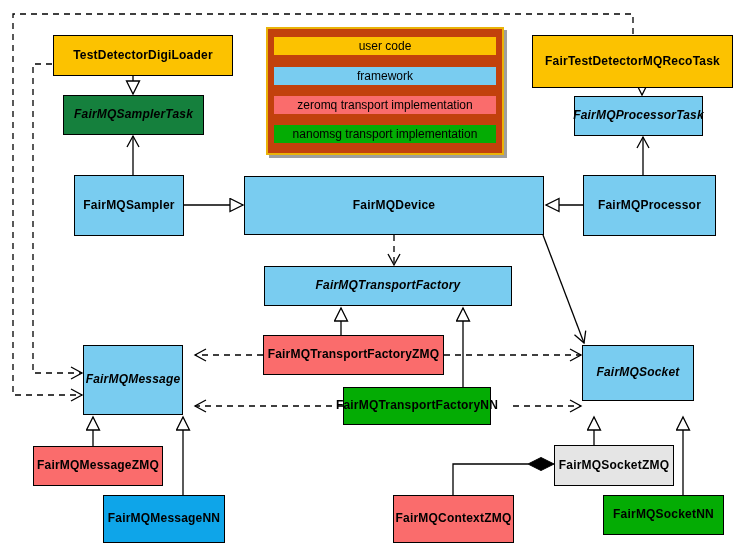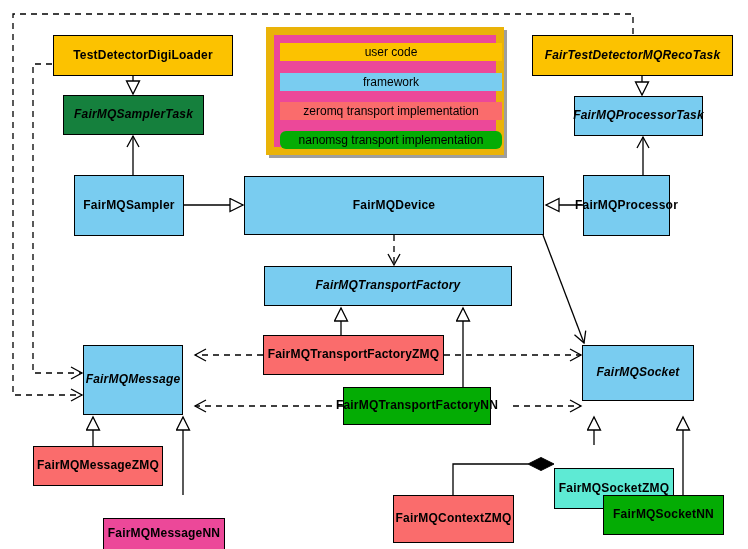--- a/index.html
+++ b/index.html
@@ -11,21 +11,21 @@
   .edge{fill:none;stroke:#000;stroke-width:1.3px;}
   .edge.dependency{stroke-dasharray:6,5;}
   #nodes .node{
     position:absolute;box-sizing:border-box;border:1.4px solid #000;
     display:flex;align-items:center;justify-content:center;text-align:center;
     font-weight:bold;font-size:12px;letter-spacing:0.2px;color:#000;line-height:1.1;
   }
   #nodes .node.abstract{font-style:italic;}
   .legend{
     position:absolute;left:266px;top:27px;width:238px;height:128px;box-sizing:border-box;
-    background:#ec4899;border:8px solid #eab308;box-shadow:3px 3px 0 #9e9e9e;
+    background:#c2410c;border:2px solid #eab308;box-shadow:3px 3px 0 #9e9e9e;
   }
   .legend-item{
     position:absolute;left:6px;width:222px;height:18px;box-sizing:border-box;
     display:flex;align-items:center;justify-content:center;
     font-size:12px;font-weight:normal;color:#000;
   }
   .li0{top:8px}.li1{top:38px}.li2{top:67px}.li3{top:96px}
 </style>
 </head>
 <body>
@@ -62,38 +62,38 @@
       <polyline points="444,355 581,355" class="edge dependency" marker-end="url(#vee)"></polyline>
       <polyline points="343,406 195,406" class="edge dependency" marker-end="url(#vee)"></polyline>
       <polyline points="513,406 581,406" class="edge dependency" marker-end="url(#vee)"></polyline>
       <polyline points="52,64 33,64 33,373 82,373" class="edge dependency" marker-end="url(#vee)"></polyline>
       <polyline points="633,34 633,14 13,14 13,395 82,395" class="edge dependency" marker-end="url(#vee)"></polyline>
       <polyline points="453,495 453,464 528,464" class="edge composition" marker-end="url(#dia)"></polyline>
     </svg>
 
   <div id="nodes">
       <div class="node" style="left: 53px; top: 35px; width: 180px; height: 41px; background: rgb(252, 194, 0);">TestDetectorDigiLoader</div>
-      <div class="node" style="left: 532px; top: 35px; width: 201px; height: 41px; background: rgb(252, 194, 0); font-style: italic;">FairTestDetectorMQRecoTask</div>
+      <div class="node" style="left: 532px; top: 35px; width: 201px; height: 53px; background: rgb(252, 194, 0);">FairTestDetectorMQRecoTask</div>
       <div class="node abstract" style="left: 63px; top: 95px; width: 141px; height: 40px; background: #15803d;">FairMQSamplerTask</div>
       <div class="node abstract" style="left: 574px; top: 96px; width: 129px; height: 40px; background: rgb(121, 204, 240);">FairMQProcessorTask</div>
       <div class="node" style="left: 74px; top: 175px; width: 110px; height: 61px; background: rgb(121, 204, 240);">FairMQSampler</div>
       <div class="node" style="left: 244px; top: 176px; width: 300px; height: 59px; background: rgb(121, 204, 240);">FairMQDevice</div>
-      <div class="node" style="left: 583px; top: 175px; width: 87px; height: 61px; background: rgb(121, 204, 240);">FairMQProcessor</div>
+      <div class="node" style="left: 583px; top: 175px; width: 133px; height: 61px; background: rgb(121, 204, 240);">FairMQProcessor</div>
       <div class="node abstract" style="left: 264px; top: 266px; width: 248px; height: 40px; background: rgb(121, 204, 240);">FairMQTransportFactory</div>
       <div class="node" style="left: 263px; top: 335px; width: 181px; height: 40px; background: rgb(250, 108, 108);">FairMQTransportFactoryZMQ</div>
       <div class="node" style="left: 343px; top: 387px; width: 148px; height: 38px; background: rgb(4, 172, 4);">FairMQTransportFactoryNN</div>
       <div class="node abstract" style="left: 83px; top: 345px; width: 100px; height: 70px; background: rgb(121, 204, 240);">FairMQMessage</div>
       <div class="node abstract" style="left: 582px; top: 345px; width: 112px; height: 56px; background: rgb(121, 204, 240);">FairMQSocket</div>
       <div class="node" style="left: 33px; top: 446px; width: 130px; height: 40px; background: rgb(250, 108, 108);">FairMQMessageZMQ</div>
-      <div class="node" style="left: 103px; top: 518px; width: 122px; height: 32px; background: #ec4899;">FairMQMessageNN</div>
-      <div class="node" style="left: 554px; top: 468px; width: 120px; height: 41px; background: #5eead4;">FairMQSocketZMQ</div>
+      <div class="node" style="left: 103px; top: 495px; width: 122px; height: 48px; background: #0ea5e9;">FairMQMessageNN</div>
+      <div class="node" style="left: 554px; top: 445px; width: 120px; height: 41px; background: #e5e5e5;">FairMQSocketZMQ</div>
       <div class="node" style="left: 603px; top: 495px; width: 121px; height: 40px; background: rgb(4, 172, 4);">FairMQSocketNN</div>
       <div class="node" style="left: 393px; top: 495px; width: 121px; height: 48px; background: rgb(250, 108, 108);">FairMQContextZMQ</div>
     </div>
 
   <div class="legend">
     <div class="legend-item li0" style="background: rgb(252, 194, 0);">user code</div>
     <div class="legend-item li1" style="background: rgb(121, 204, 240);">framework</div>
     <div class="legend-item li2" style="background: rgb(250, 108, 108);">zeromq transport implementation</div>
-    <div class="legend-item li3" style="background: rgb(4, 172, 4); border-radius: 6px;">nanomsg transport implementation</div>
+    <div class="legend-item li3" style="background: rgb(4, 172, 4);">nanomsg transport implementation</div>
   </div>
 
 </div>
 
 </body></html>

